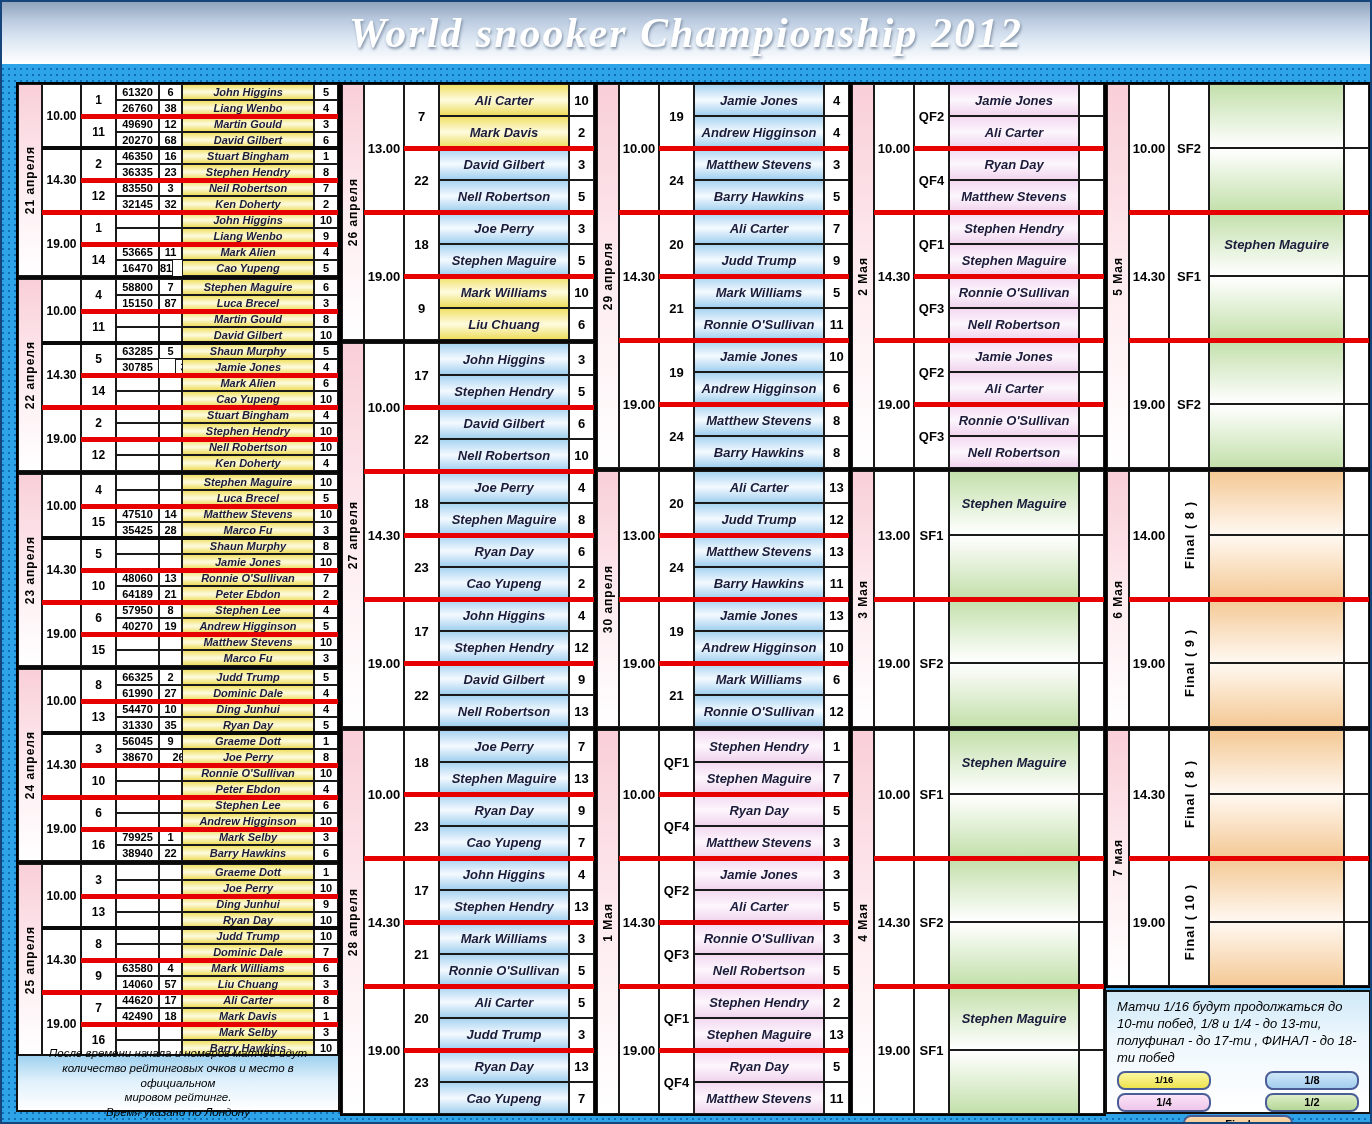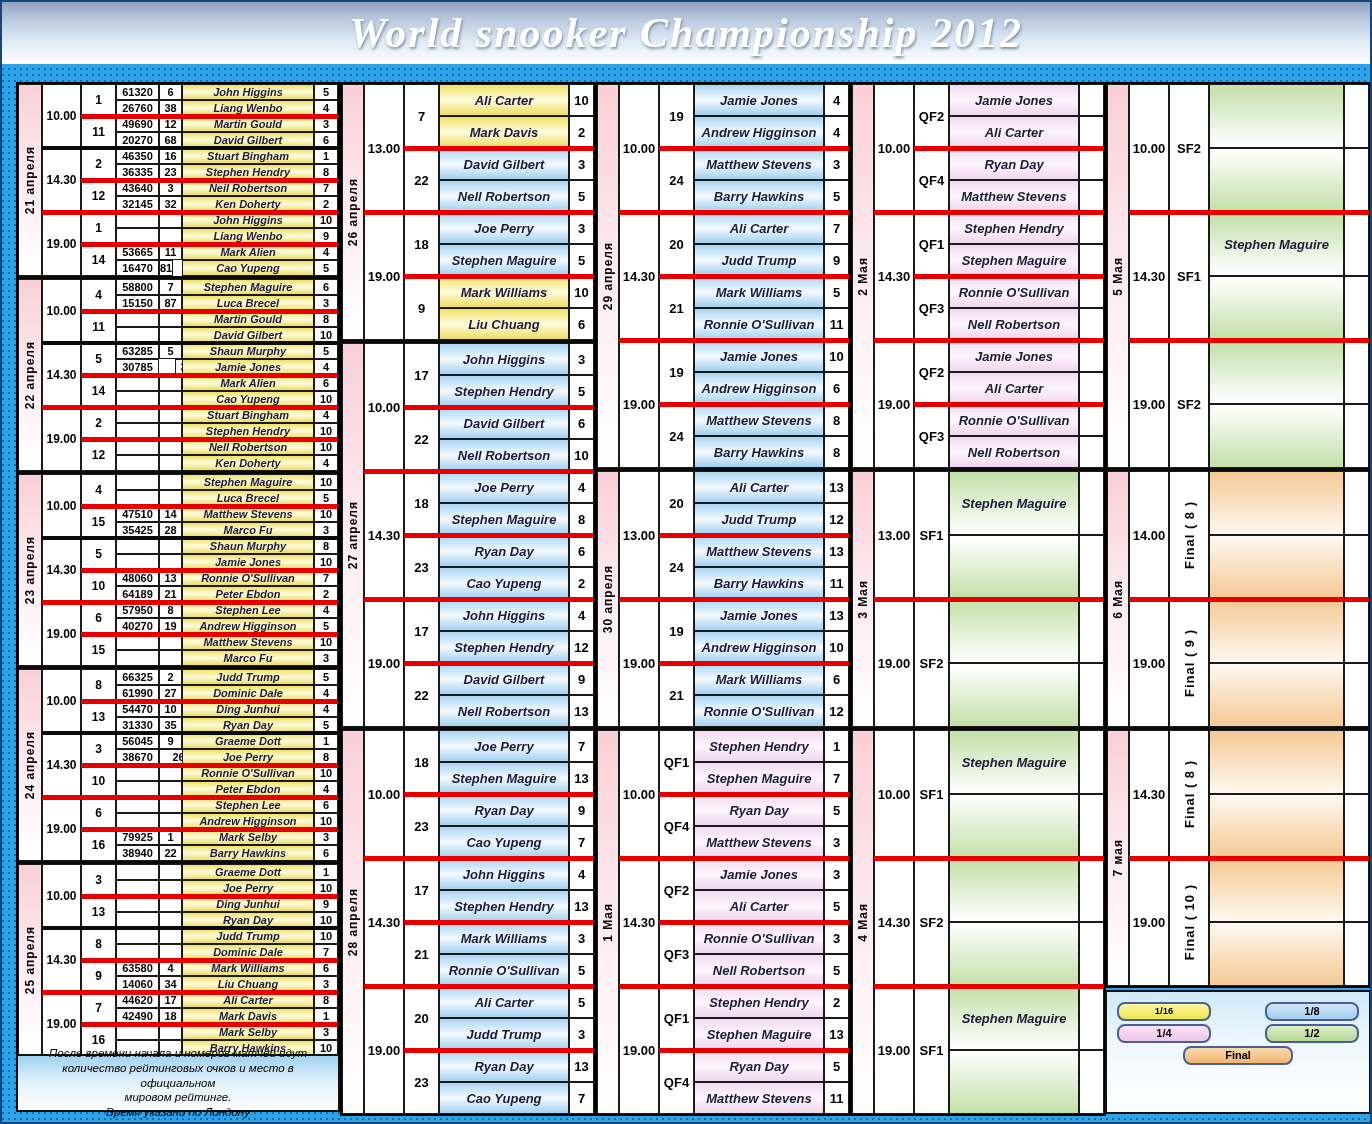--- a/index.html
+++ b/index.html
@@ -176,21 +176,21 @@
         <div class="cell name-cell st-r16" style="left: 164px; top: 80px; width: 132px; height: 16px;">
           <span>Stephen Hendry</span>
         </div>
         <div class="cell score-cell" style="left: 296px; top: 80px; width: 24px; height: 16px;">
           <span>8</span>
         </div>
         <div class="cell no-cell" style="left: 63px; top: 96px; width: 35px; height: 32px;">
           <span>12</span>
         </div>
         <div class="cell num-cell" style="left: 98px; top: 96px; width: 43px; height: 16px;">
-          <span>43640</span>
+          <span>83550</span>
         </div>
         <div class="cell num-cell" style="left: 141px; top: 96px; width: 23px; height: 16px;">
           <span>3</span>
         </div>
         <div class="cell name-cell st-r16" style="left: 164px; top: 96px; width: 132px; height: 16px;">
           <span>Neil Robertson</span>
         </div>
         <div class="cell score-cell" style="left: 296px; top: 96px; width: 24px; height: 16px;">
           <span>7</span>
         </div>
@@ -811,21 +811,21 @@
         <div class="cell name-cell st-r16" style="left: 164px; top: 96px; width: 132px; height: 16px;">
           <span>Mark Williams</span>
         </div>
         <div class="cell score-cell" style="left: 296px; top: 96px; width: 24px; height: 16px;">
           <span>6</span>
         </div>
         <div class="cell num-cell" style="left: 98px; top: 112px; width: 43px; height: 16px;">
           <span>14060</span>
         </div>
         <div class="cell num-cell" style="left: 141px; top: 112px; width: 23px; height: 16px;">
-          <span>34</span>
+          <span>57</span>
         </div>
         <div class="cell name-cell st-r16" style="left: 164px; top: 112px; width: 132px; height: 16px;">
           <span>Liu Chuang</span>
         </div>
         <div class="cell score-cell" style="left: 296px; top: 112px; width: 24px; height: 16px;">
           <span>3</span>
         </div>
         <div class="cell time-cell" style="left: 24px; top: 128px; width: 39px; height: 64px;">
           <span>19.00</span>
         </div>
@@ -1722,20 +1722,21 @@
   </div>
 
 <div class="note-box" style="left:14px;top:1052px;width:324px;height:58px;">
   <span>После времени начала и номеров матчей идут
 количество рейтинговых очков и место в официальном
 мировом рейтинге.
 Время указано по Лондону</span>
 </div>
 
 <div class="legend-box" style="left:1103px;top:988px;width:266px;height:124px;">
+  <div>Матчи 1/16 будут продолжаться до 10-ти побед, 1/8 и  1/4 - до 13-ти, полуфинал - до       17-ти , ФИНАЛ - до 18-ти побед</div>
   <div class="chip-grid">
     <div class="chip-row">
       <div class="chip chip-r16">1/16</div>
       <div class="chip chip-r8">1/8</div>
     </div>
     <div class="chip-row">
       <div class="chip chip-r4">1/4</div>
       <div class="chip chip-r2">1/2</div>
     </div>
     <div class="chip-row">

